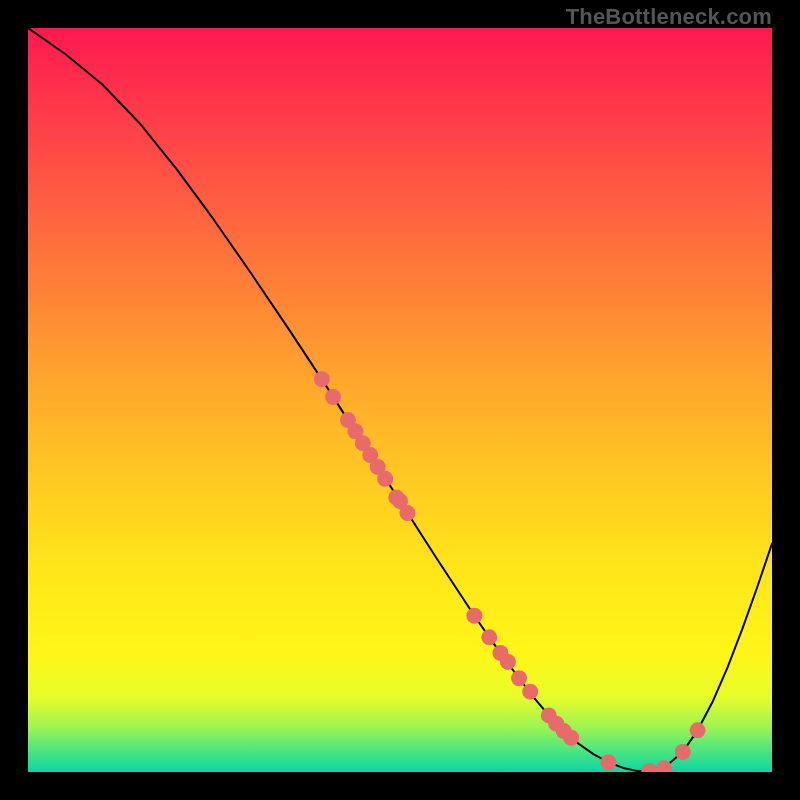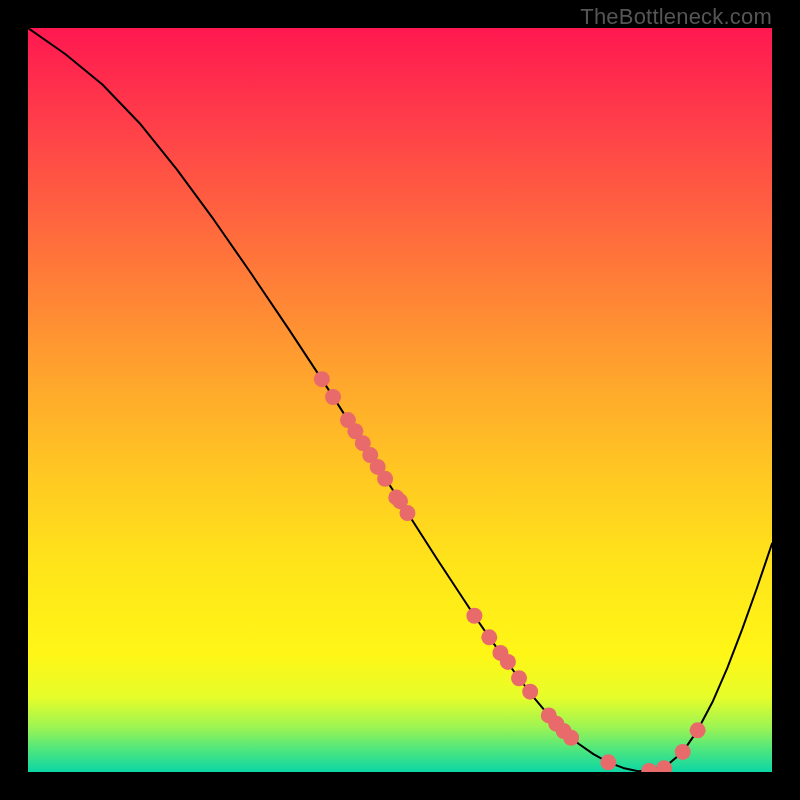--- a/index.html
+++ b/index.html
@@ -40,21 +40,21 @@
     width: 744px;
     height: 744px;
     display: block;
   }
   #watermark {
     position: absolute;
     top: 4px;
     right: 28px;
     color: #555555;
     font-size: 22px;
-    font-weight: 400;
+    font-weight: 700;
     letter-spacing: 0.2px;
     pointer-events: none;
   }
 </style>
 </head>
 <body>
 
 <div id="frame">
   <svg id="plot" viewBox="0 0 744 744">
       <path d="M0.00,0.00 L37.20,26.04 L74.40,56.54 L111.60,95.23 L148.80,141.36 L186.00,191.95 L223.20,245.52 L260.40,300.58 L297.60,357.12 L334.80,415.15 L372.00,473.18 L409.20,531.22 L446.40,587.76 L461.28,609.34 L476.16,630.17 L491.04,650.26 L505.92,669.60 L520.80,687.46 L535.68,703.08 L550.56,715.73 L565.44,726.14 L580.32,734.33 L595.20,739.91 L610.08,743.26 L624.96,741.62 L639.84,736.56 L654.72,723.91 L669.60,702.34 L684.48,674.06 L699.36,639.84 L714.24,601.15 L729.12,559.49 L744.00,515.59" fill="none" stroke="#000000" stroke-width="2" stroke-linecap="round" stroke-linejoin="round"></path>

